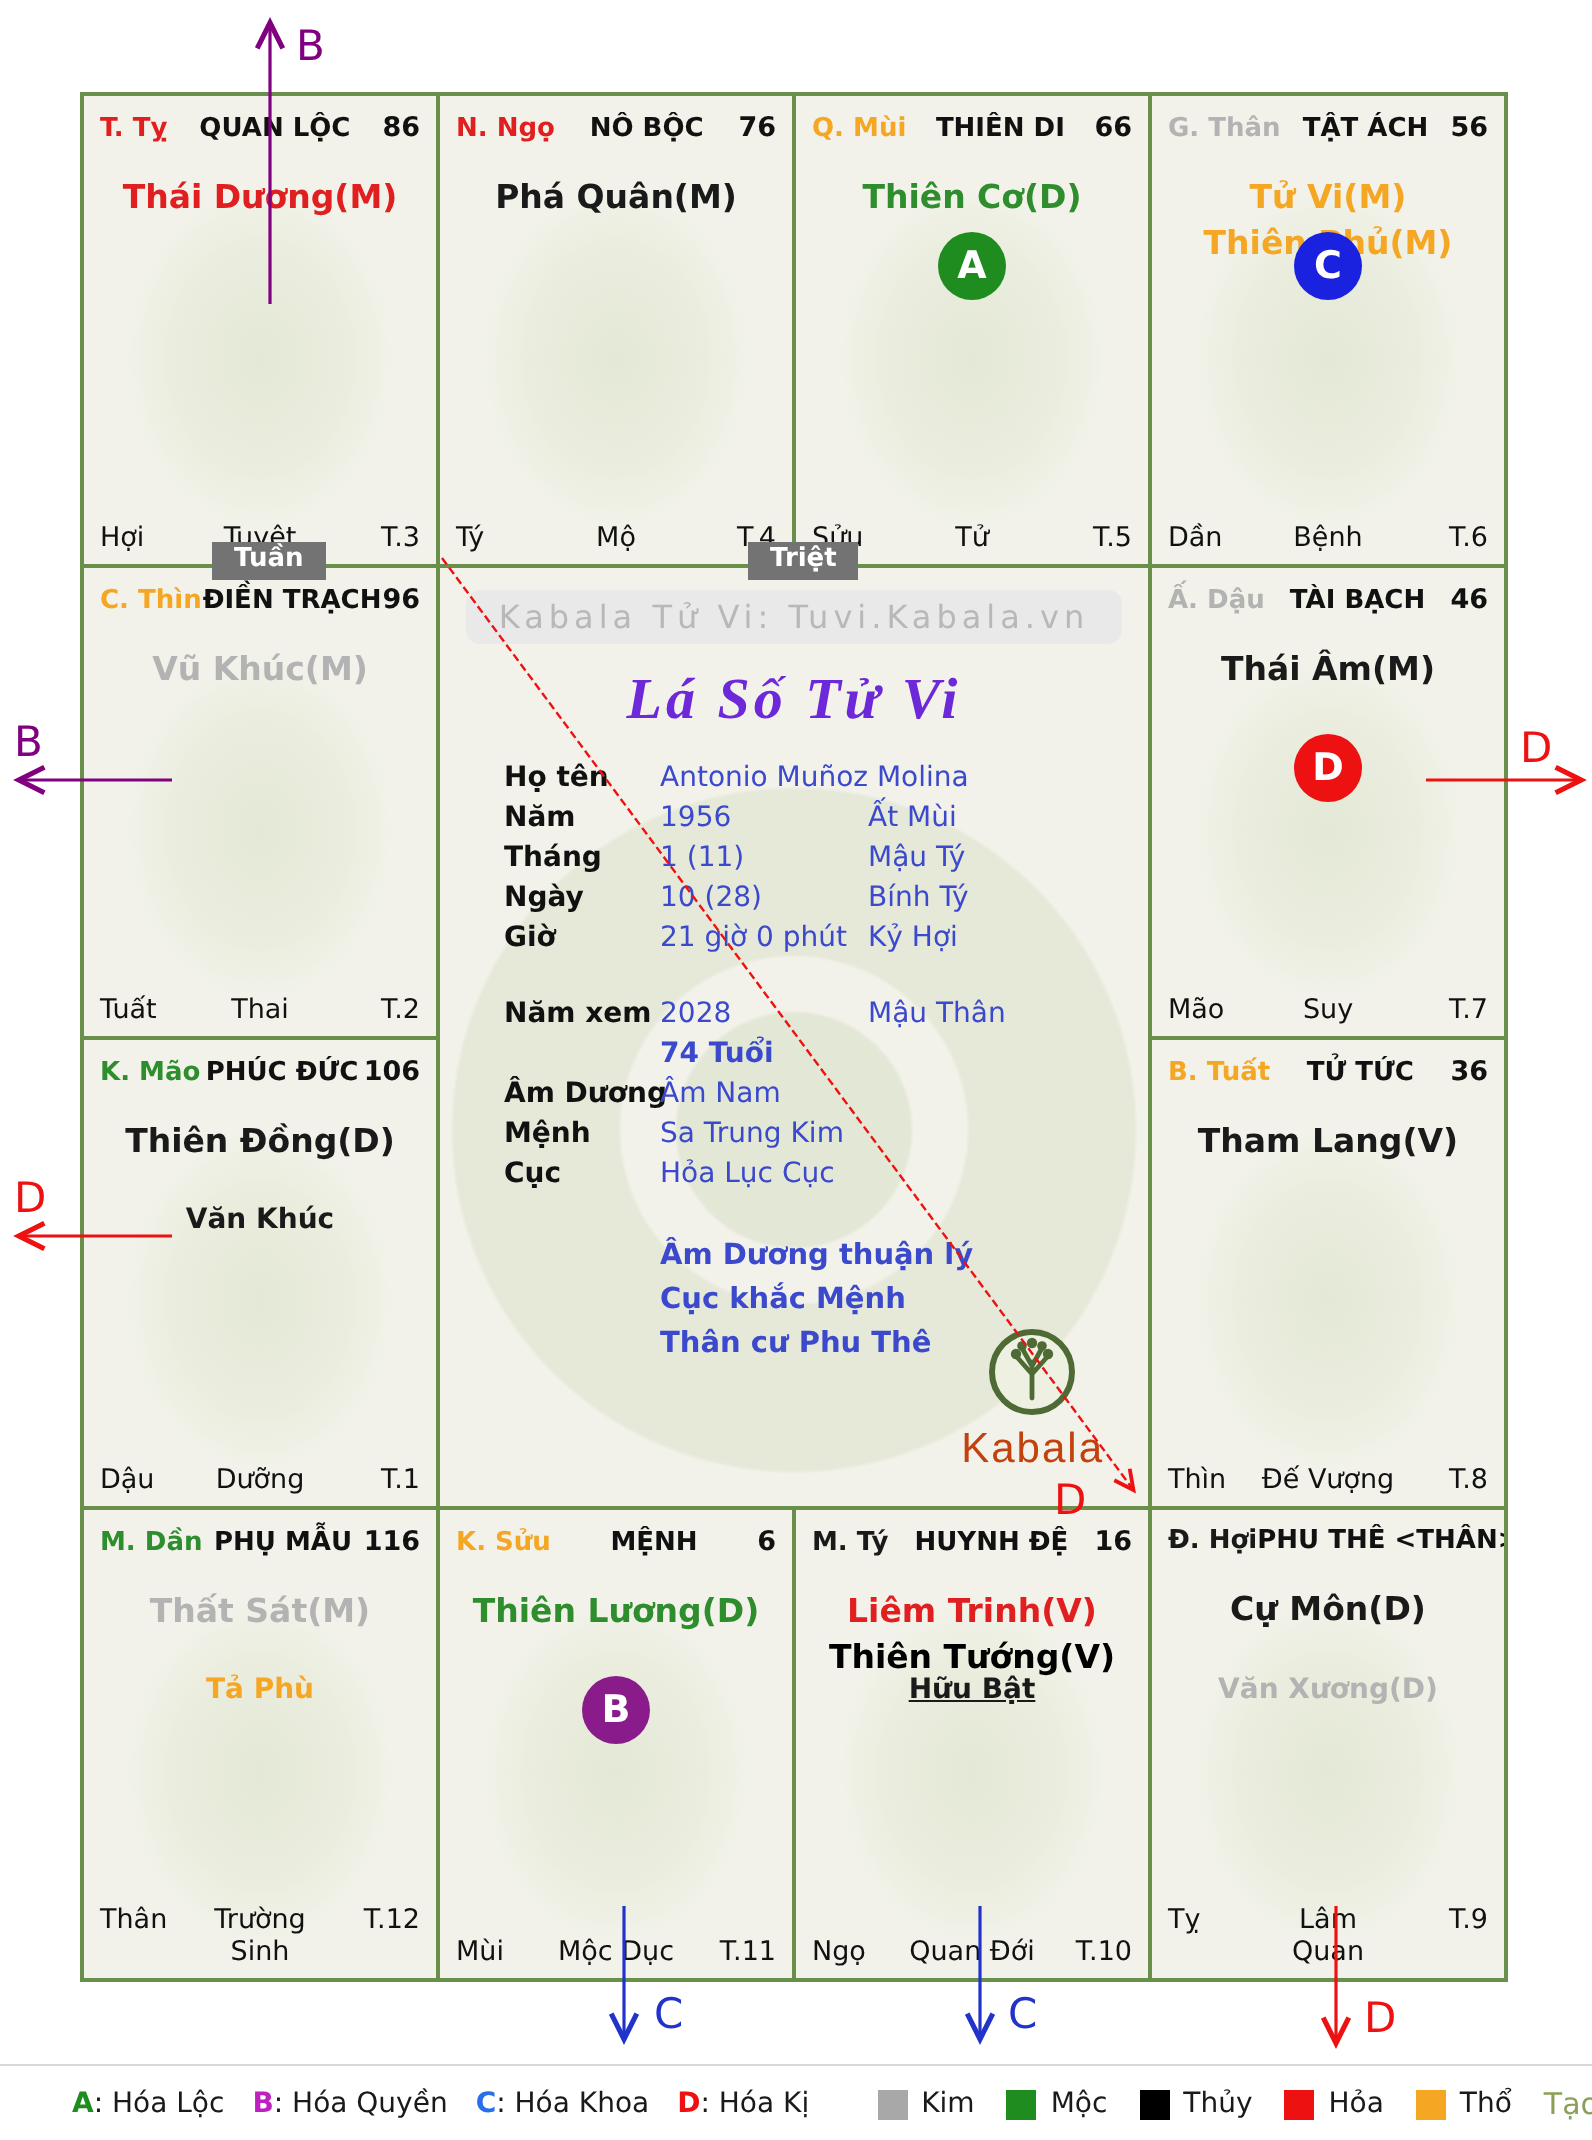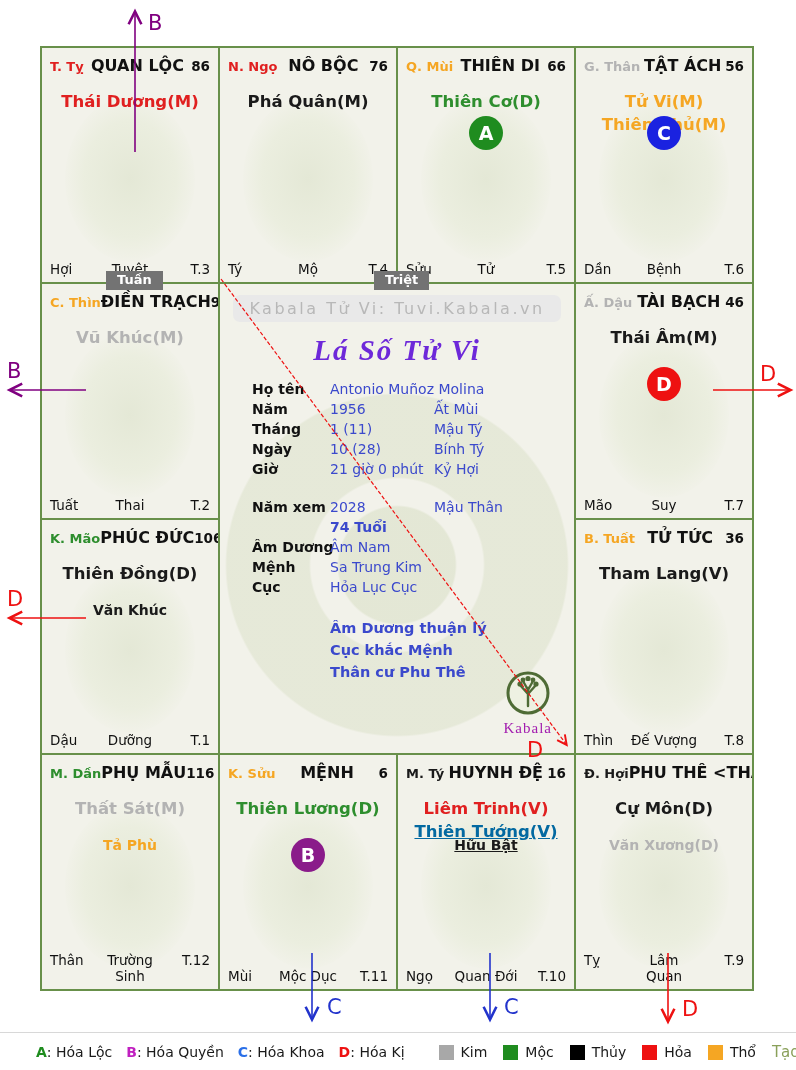--- a/index.html
+++ b/index.html
@@ -8,21 +8,21 @@
   
   #grid{position:absolute;left:40px;top:46px;width:714px;height:945px;
         display:grid;grid-template-columns:repeat(4,1fr);grid-template-rows:repeat(4,1fr);
         gap:2px;background:#68904a;border:2px solid #68904a;box-sizing:border-box}
   .cell{position:relative;background:#f2f2ea;overflow:hidden}
   .blob{position:absolute;left:50%;top:56%;width:130px;height:165px;transform:translate(-50%,-50%);
         background:radial-gradient(ellipse at center,#e4e8d6 0%,#ebeedf 50%,rgba(242,242,234,0) 74%);
         border-radius:50%}
   .chead{position:relative;display:flex;align-items:baseline;padding:8px 8px 0;font-weight:bold}
   .can{font-size:13px;white-space:nowrap}
-  .house{flex:1;text-align:center;font-size:16px;color:#111;white-space:nowrap}
+  .house{flex:1;text-align:center;font-size:13px;color:#111;white-space:nowrap}
   .num{font-size:13.5px;color:#111}
   .stars{position:relative;margin-top:15px;text-align:center;font-weight:bold;
          font-size:16.5px;line-height:23px;white-space:nowrap}
   .substars{position:absolute;left:0;right:0;top:82px;text-align:center;
             font-weight:bold;font-size:14px}
   .badge{position:absolute;left:50%;margin-left:-17px;width:34px;height:34px;border-radius:50%;
          color:#fff;font-weight:bold;font-size:19px;display:flex;align-items:center;
          justify-content:center;z-index:3}
   .cfoot{position:absolute;left:0;right:0;bottom:5px;display:flex;padding:0 8px;
          font-size:13.5px;color:#111}
@@ -42,21 +42,21 @@
   .info{position:relative;margin:12px 0 0 32px;font-size:14px}
   .info2{margin-top:18px}
   .irow{display:flex;line-height:20px;white-space:nowrap}
   .irow .lab{width:78px;font-weight:bold;color:#111;flex:none}
   .irow .val{width:104px;color:#3b49cc;flex:none}
   .irow .ext{color:#3b49cc}
   .irow .b{font-weight:bold}
   .notes{position:relative;margin:20px 0 0 110px;font-weight:bold;color:#3b49cc;
          font-size:14.5px;line-height:22px}
   .klogo{position:absolute;right:22px;bottom:16px;text-align:center;z-index:2}
-  .klogo .txt{font-family:Liberation Serif, serif;font-size:15px;color:#a21caf;letter-spacing:1px}
+  .klogo .txt{font-family:Liberation Sans, sans-serif;font-size:21px;color:#c2410c;letter-spacing:1px}
   
   .tag{position:absolute;background:#737373;color:#fff;font-weight:bold;font-size:13px;
        padding:1px 11px 3px;z-index:6}
   #tag-tuan{left:106px;top:271px}
   #tag-triet{left:374px;top:271px}
   
   #hr{position:absolute;left:0;right:0;top:1032px;border-top:1px solid #d8d8d8}
   #legend{position:absolute;left:0;right:0;top:1038px;height:28px;display:flex;
           align-items:center;font-size:14px}
   #legend .titem{margin-left:14px;white-space:nowrap}
@@ -323,21 +323,21 @@
     </div>
     <div class="cell" style="grid-area: 4 / 3;">
       <div class="blob"></div>
       <div class="chead">
         <span class="can" style="color: rgb(26, 26, 26);">M. Tý</span>
         <span class="house">HUYNH ĐỆ</span>
         <span class="num">16</span>
       </div>
       <div class="stars">
         <div style="color: rgb(224, 32, 32);">Liêm Trinh(V)</div>
-        <div style="color: #0369a1; text-decoration: underline;">Thiên Tướng(V)</div>
+        <div style="color: #000000;">Thiên Tướng(V)</div>
       </div>
       <div class="substars">
         <div style="color: rgb(26, 26, 26); text-decoration: underline;">Hữu Bật</div>
       </div>
       <div class="cfoot">
         <span>Ngọ</span>
         <span>Quan Đới</span>
         <span>T.10</span>
       </div>
     </div>

